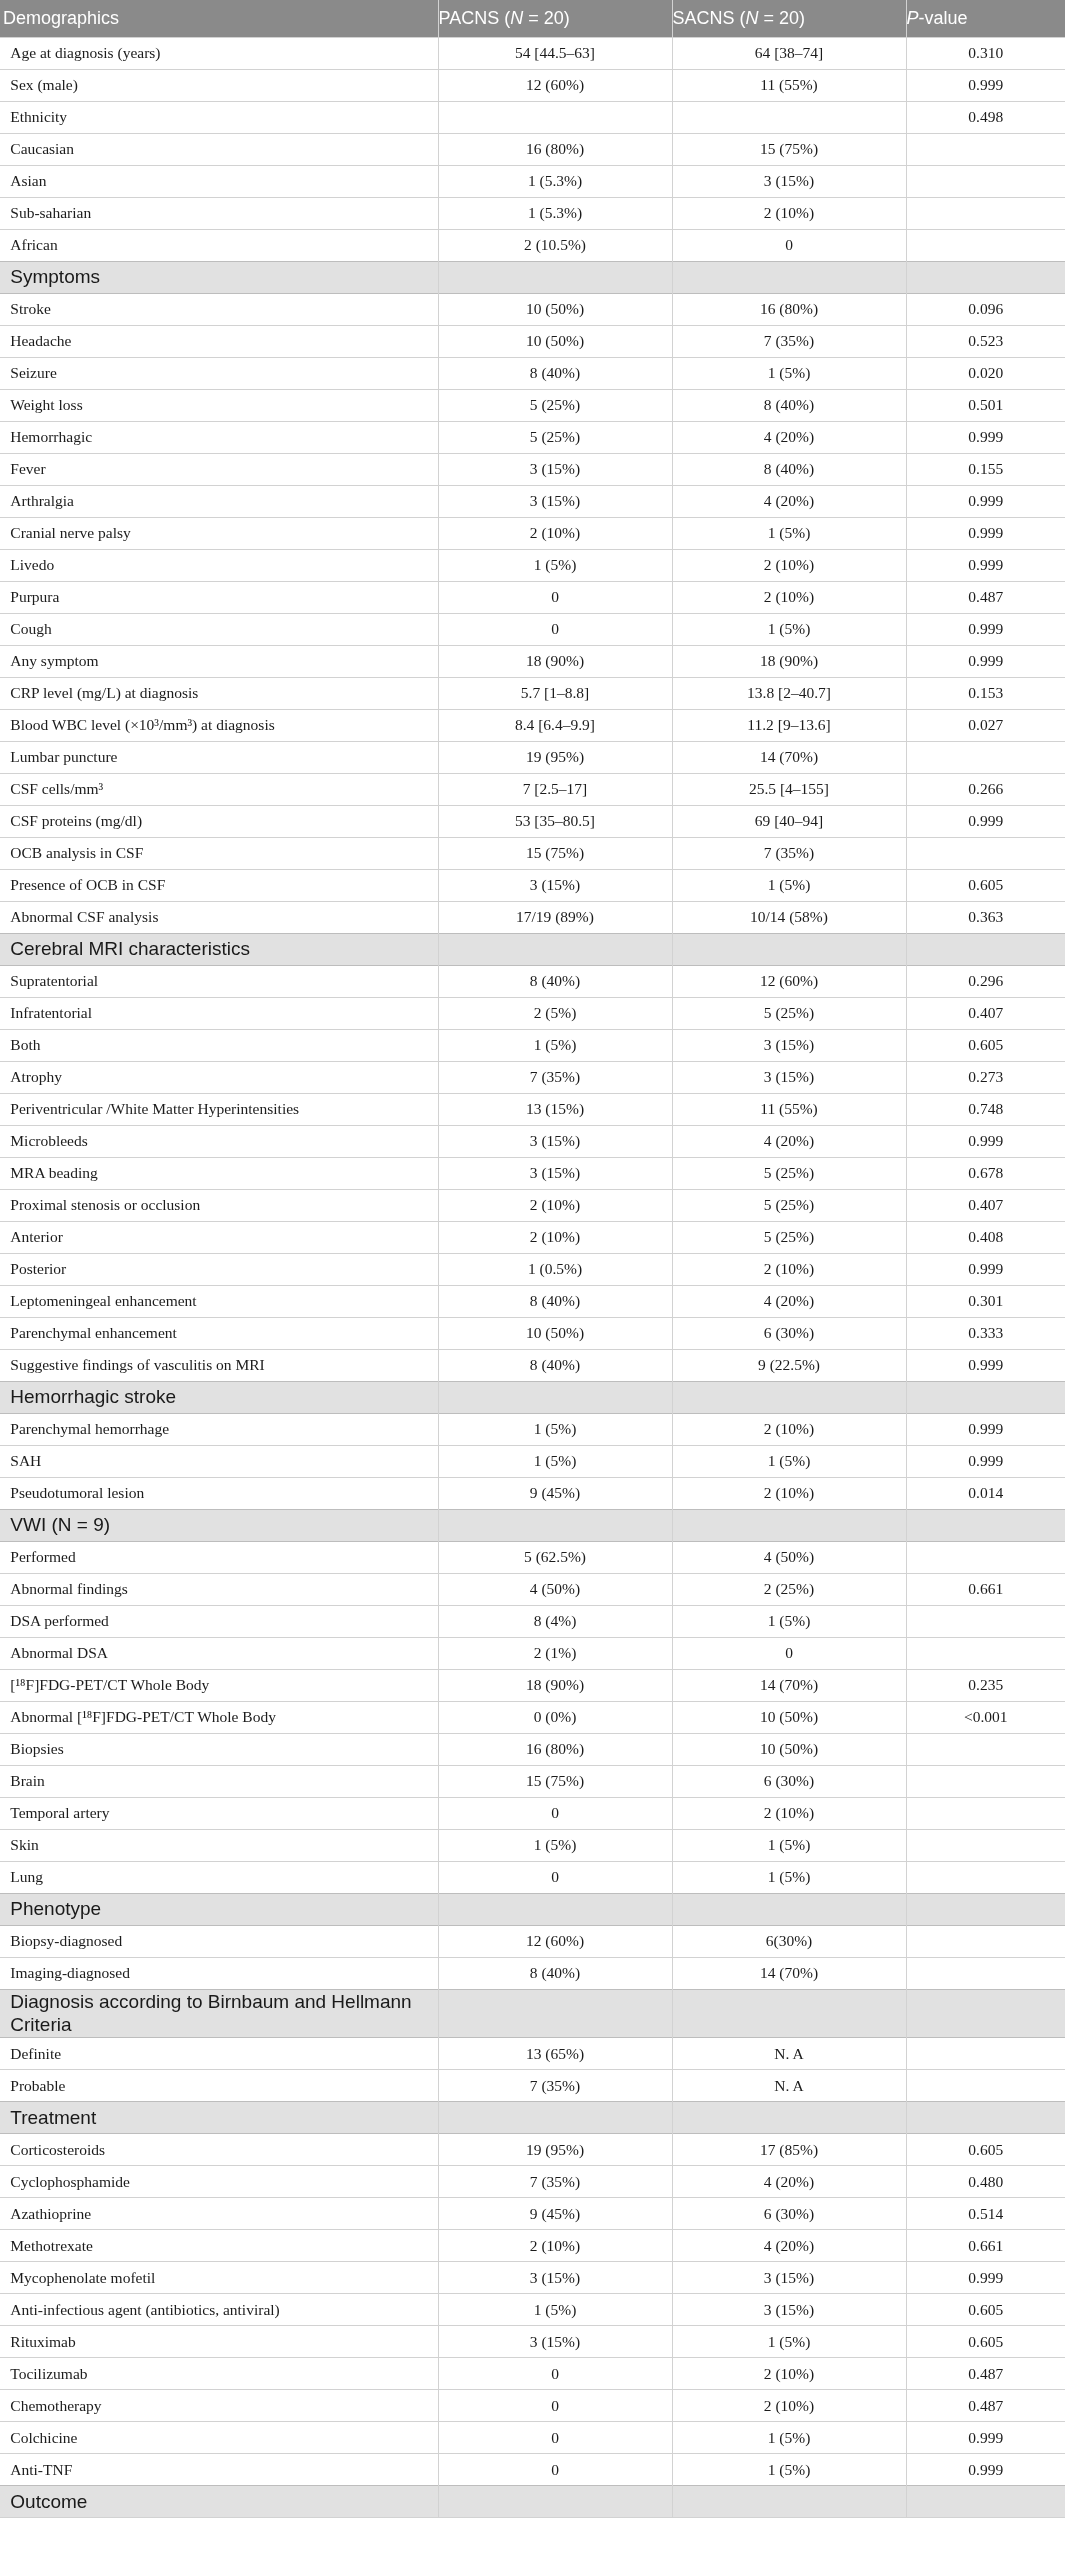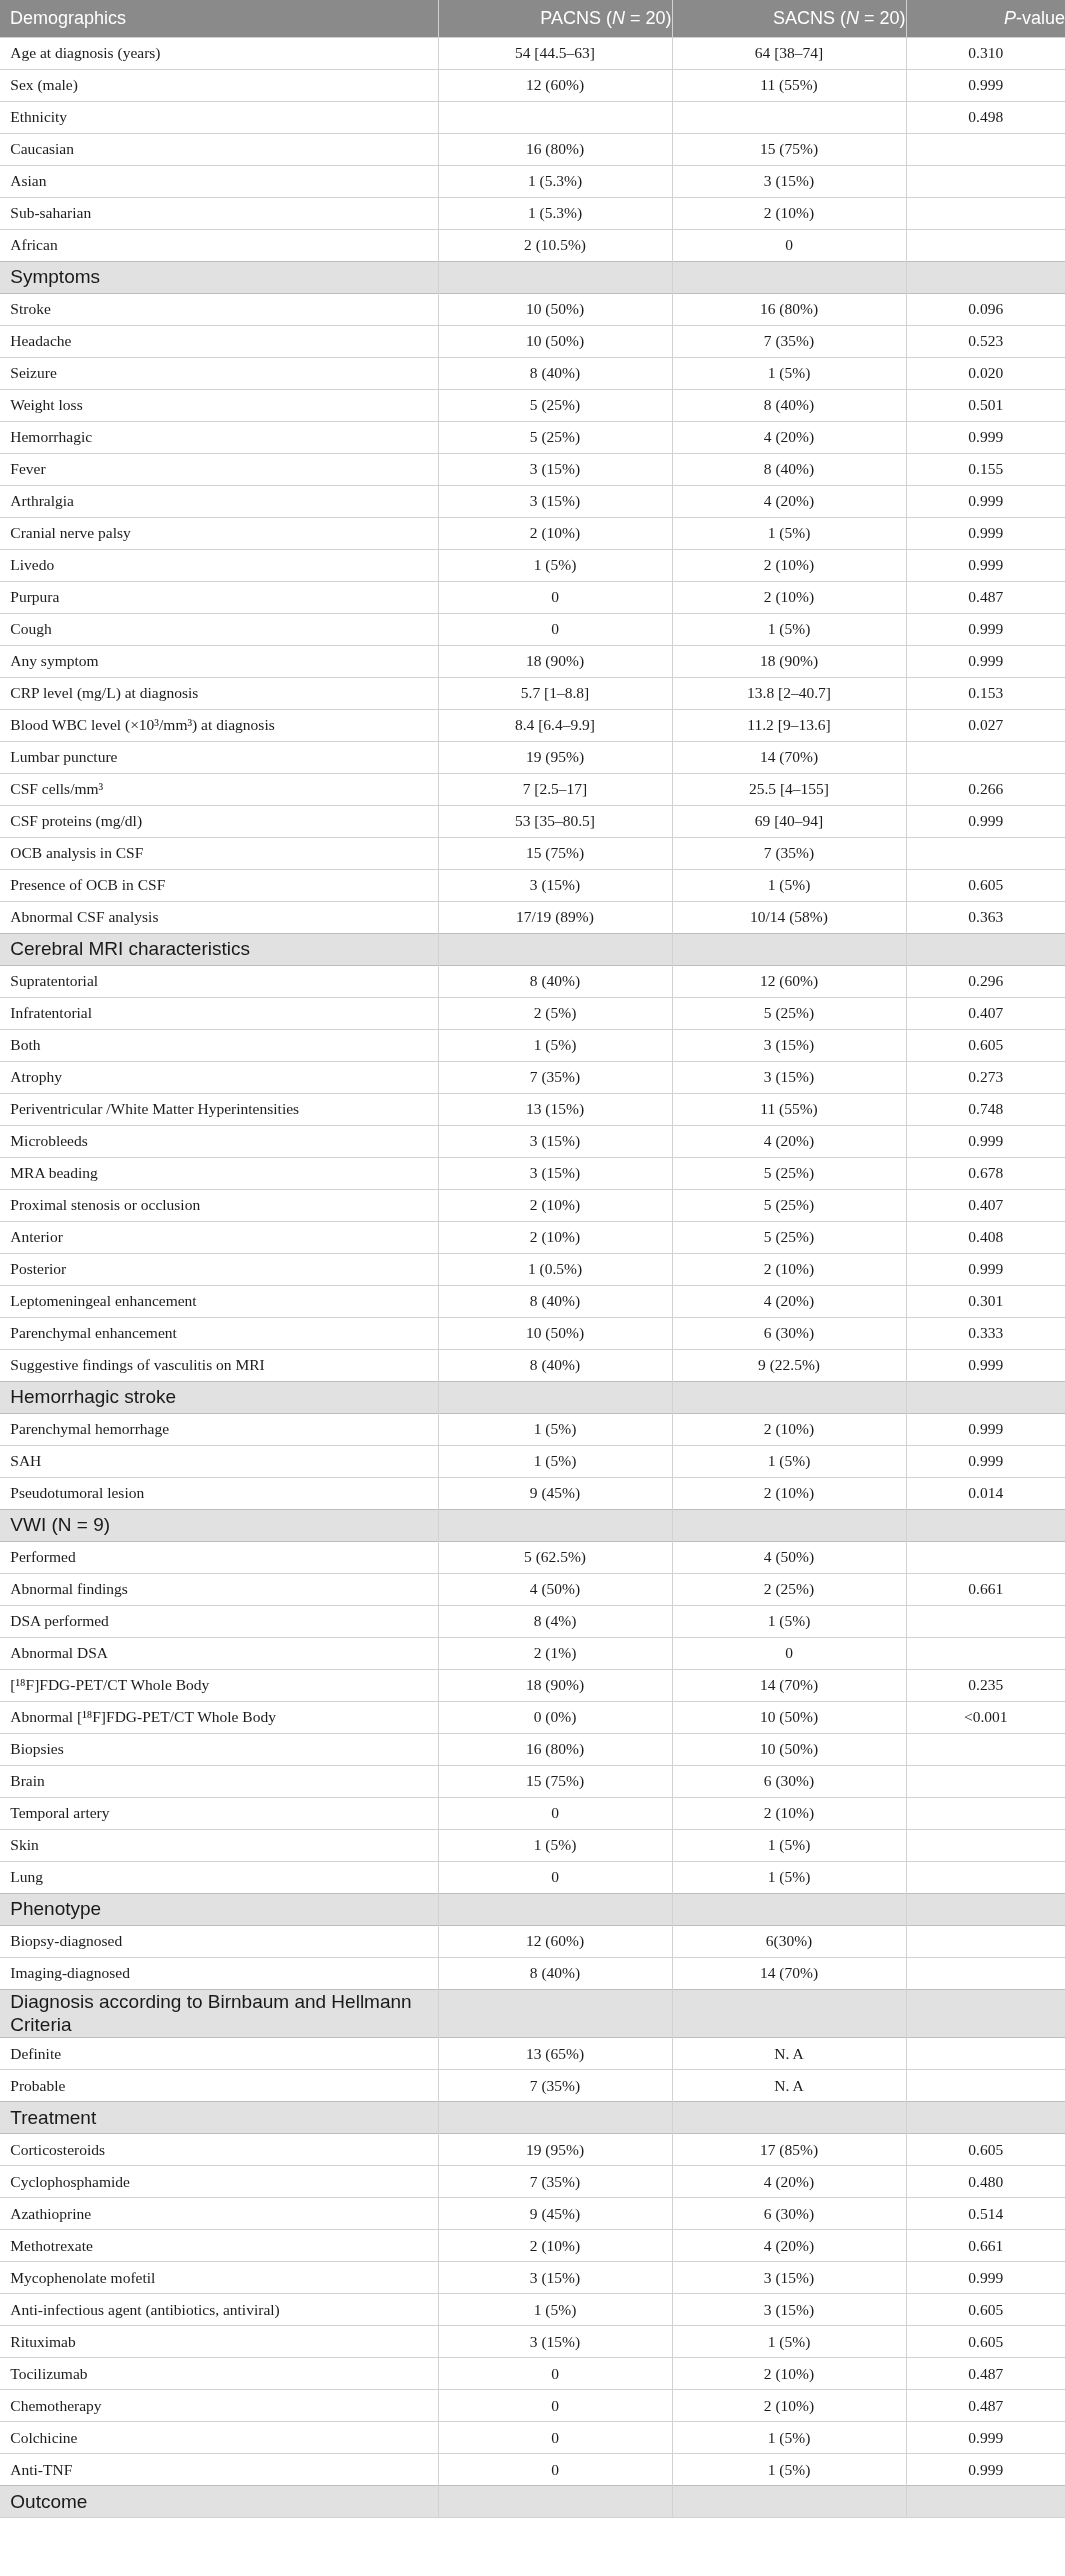--- a/index.html
+++ b/index.html
@@ -8,22 +8,22 @@
   }
   html,body{margin:0;padding:0;background:#ffffff;}
   body{width:1065px;min-height:2946px;color:var(--text);}
   table{border-collapse:collapse;table-layout:fixed;width:1065px;
         font-family:"Liberation Serif", serif;font-size:15.5px;color:var(--text);
         border-bottom:1px solid var(--grid);}
   col.c1{width:438px;} col.c2{width:234px;} col.c3{width:234px;} col.c4{width:159px;}
   thead tr{height:37px;}
   thead th{background:var(--header_bg);color:var(--header_text);
            font-family:"Liberation Sans", sans-serif;font-size:18px;font-weight:500;
-           text-align:right;padding:0;}
-  thead th.h-label{text-align:left;padding-left:10px;}
+           text-align:left;padding:0;}
+  thead th.h-label{text-align:left;padding-left:3px;}
   thead i{font-style:italic;}
   tbody tr{height:32px;}
   tbody tr.tall{height:40px;}
   tbody td{padding:0;vertical-align:middle;background:#ffffff;}
   tbody td.c-label{text-align:left;padding-left:10.3px;padding-right:7.2px;}
   tbody td.c-val{text-align:center;}
   
   td + td, th + th{border-left:1px solid var(--grid);}
   tbody tr td{border-top:1px solid var(--grid);}
   tbody tr.section td{background:var(--section_bg);border-top:1px solid var(--grid_dark);}

